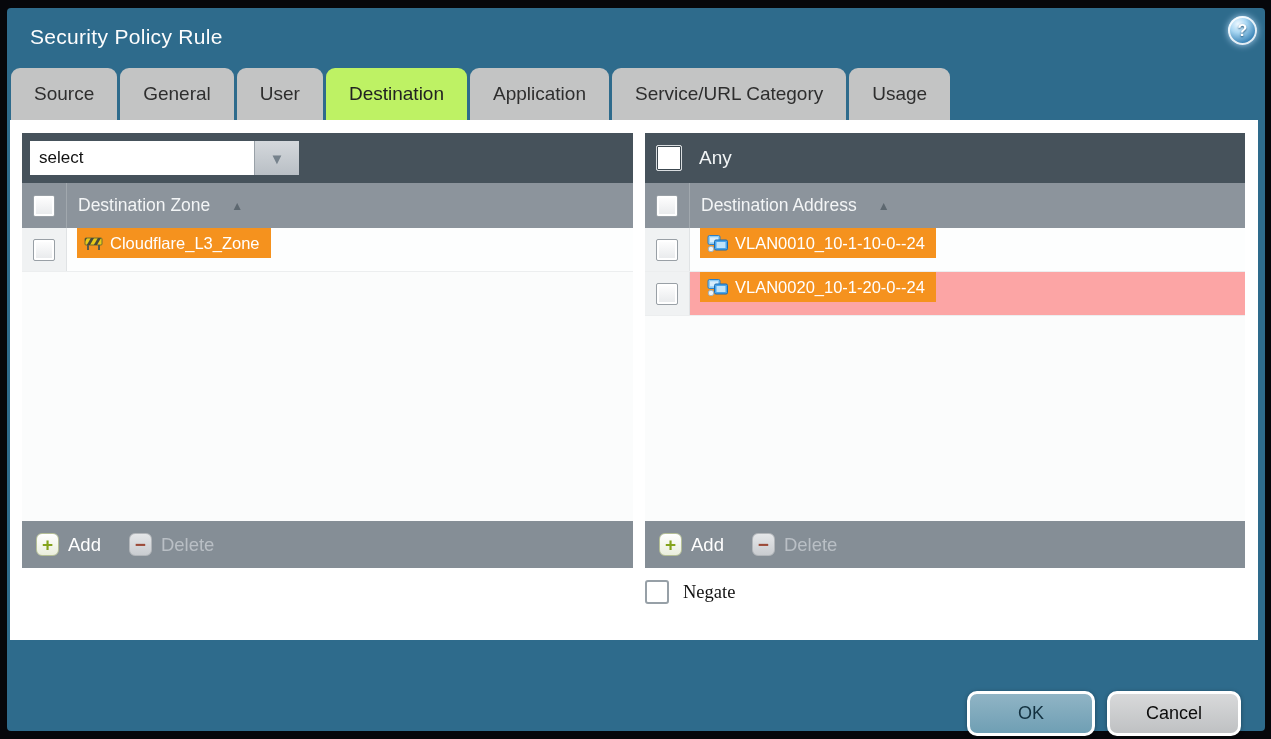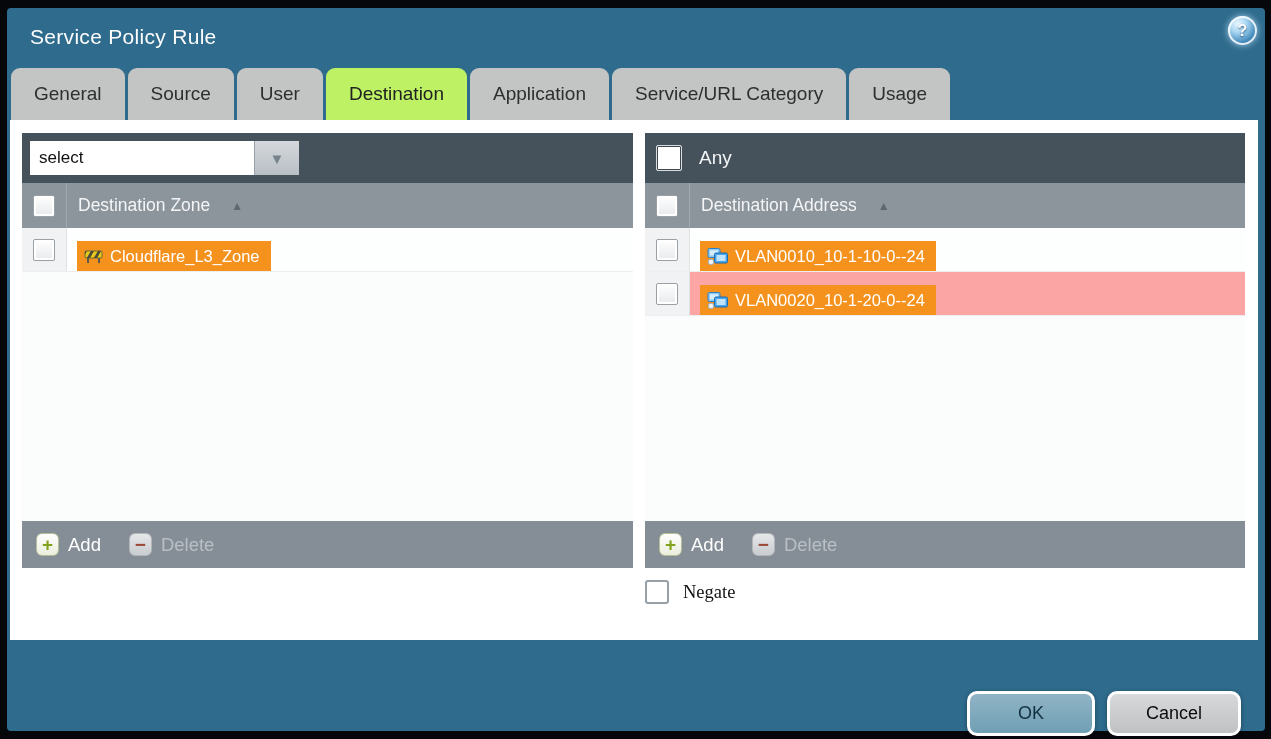--- a/index.html
+++ b/index.html
@@ -86,21 +86,21 @@
     width: 45px; flex: 0 0 45px;
     display: flex; align-items: center; justify-content: center;
   }
   .hdr .cbcol { border-right: 1px solid #a1a8ae; }
   .hdr .collabel { display: flex; align-items: center; gap: 21px; padding-left: 11px; cursor: pointer; }
   .sort { font-size: 12px; color: #5d6870; }
   .list { flex: 1 1 auto; background: #fbfcfc; overflow: hidden; }
   .row { height: 44px; display: flex; background: #fdfefe; border-bottom: 1px solid #eceeef; }
   .row.alt { background: #fca5a5; }
   .row .cbcol { background: #f0f2f3; border-right: 1px solid #e0e3e5; }
-  .rowcontent { display: flex; align-items: flex-end; }
+  .rowcontent { display: flex; align-items: flex-start; }
   .tag {
     margin-left: 10px; height: 30px;
     background: var(--highlight-orange, #f5921e);
     display: inline-flex; align-items: center; gap: 7px;
     padding: 0 11px 0 7px; color: #ffffff; font-size: 16.5px;
     cursor: pointer; white-space: nowrap;
   }
   .panelfooter {
     height: 47px; background: var(--footer-gray, #858e96);
     display: flex; align-items: center; gap: 28px; padding: 0 14px; flex: 0 0 auto;
@@ -125,29 +125,29 @@
     font-family: "Liberation Sans", sans-serif; font-size: 18px;
     cursor: pointer; box-shadow: 0 1px 4px rgba(0,0,0,.35);
   }
   .btn.ok { left: 960px; width: 128px; background: linear-gradient(#90b4c5, #6f9fb4); color: #12303f; }
   .btn.cancel { left: 1100px; width: 134px; background: linear-gradient(#d8d9da, #bfc1c3); color: #0c0c0c; }
 </style>
 </head>
 <body>
 
 <div class="dialog">
-  <div class="title">Service Policy Rule</div>
+  <div class="title">Security Policy Rule</div>
   <div class="help">?</div>
 
   <div class="tabbar">
       <div class="tab">
+    <span>Source</span>
+  </div>
+      <div class="tab">
     <span>General</span>
-  </div>
-      <div class="tab">
-    <span>Source</span>
   </div>
       <div class="tab">
     <span>User</span>
   </div>
       <div class="tab active">
     <span>Destination</span>
   </div>
       <div class="tab">
     <span>Application</span>
   </div>

